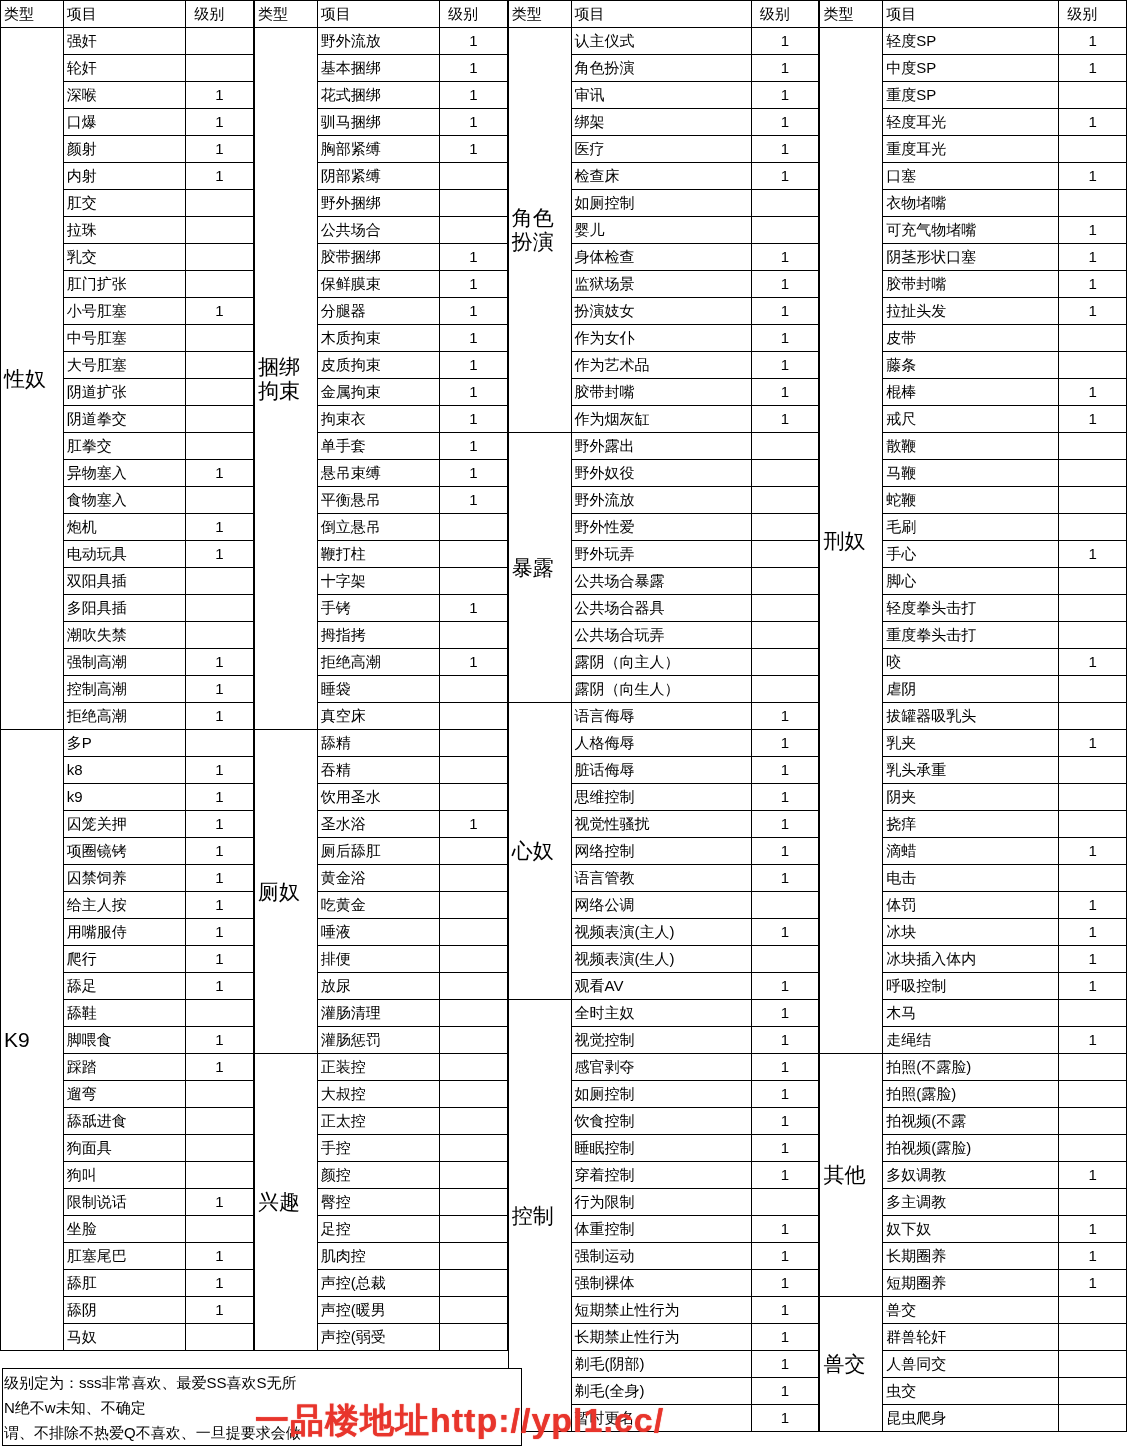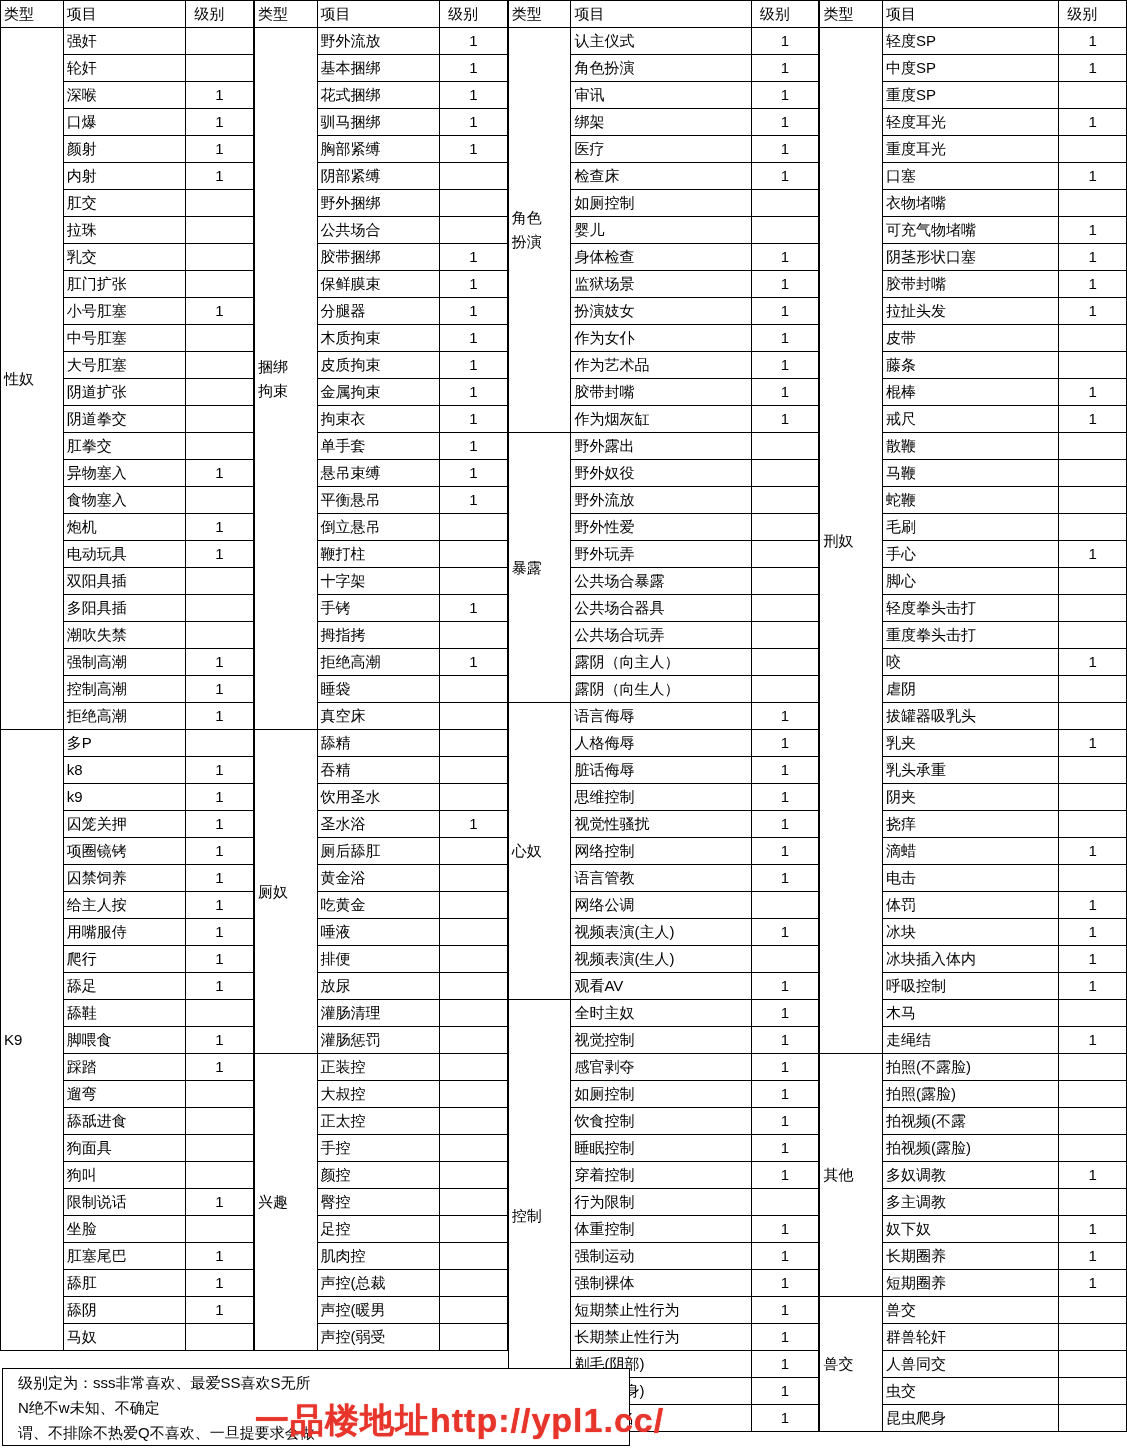--- a/index.html
+++ b/index.html
@@ -41,21 +41,21 @@
     font-weight: normal;
     text-align: left;
     color: #000000;
   }
   .hdr td {
     font-size: 15px;
   }
   .cat {
     text-align: left;
     vertical-align: middle;
-    font-size: 15px;
+    font-size: 21px;
   }
   .lvl {
     text-align: center;
   }
   
   .c-cat { width: 56px; }
   .c-item { width: 116px; margin-top: 8px; }
   .c-lvl { width: 56px; padding-left: 8px; }
 
   .b2 .c-cat { width: 56px; }
@@ -67,27 +67,27 @@
   .b3 .c-lvl { width: 56px; }
 
   .b4 .c-cat { width: 56px; }
   .b4 .c-item { width: 170px; }
   .b4 .c-lvl { width: 56px; }
 
   .footnote {
     position: absolute;
     left: 2px;
     bottom: 2px;
-    width: 628px;
+    width: 520px;
     font-size: 15px;
     line-height: 25px;
     border: 1px solid #000;
     border-top: 1px solid #000;
     box-sizing: border-box;
-    padding: 1px 3px 0 15px;
+    padding: 1px 3px 0 1px;
     background: #fff;
   }
   .footnote div { white-space: nowrap; }
 
   .watermark {
     position: absolute;
     left: 255px;
     top: 1372px;
     font-size: 34px;
     font-weight: bold;

